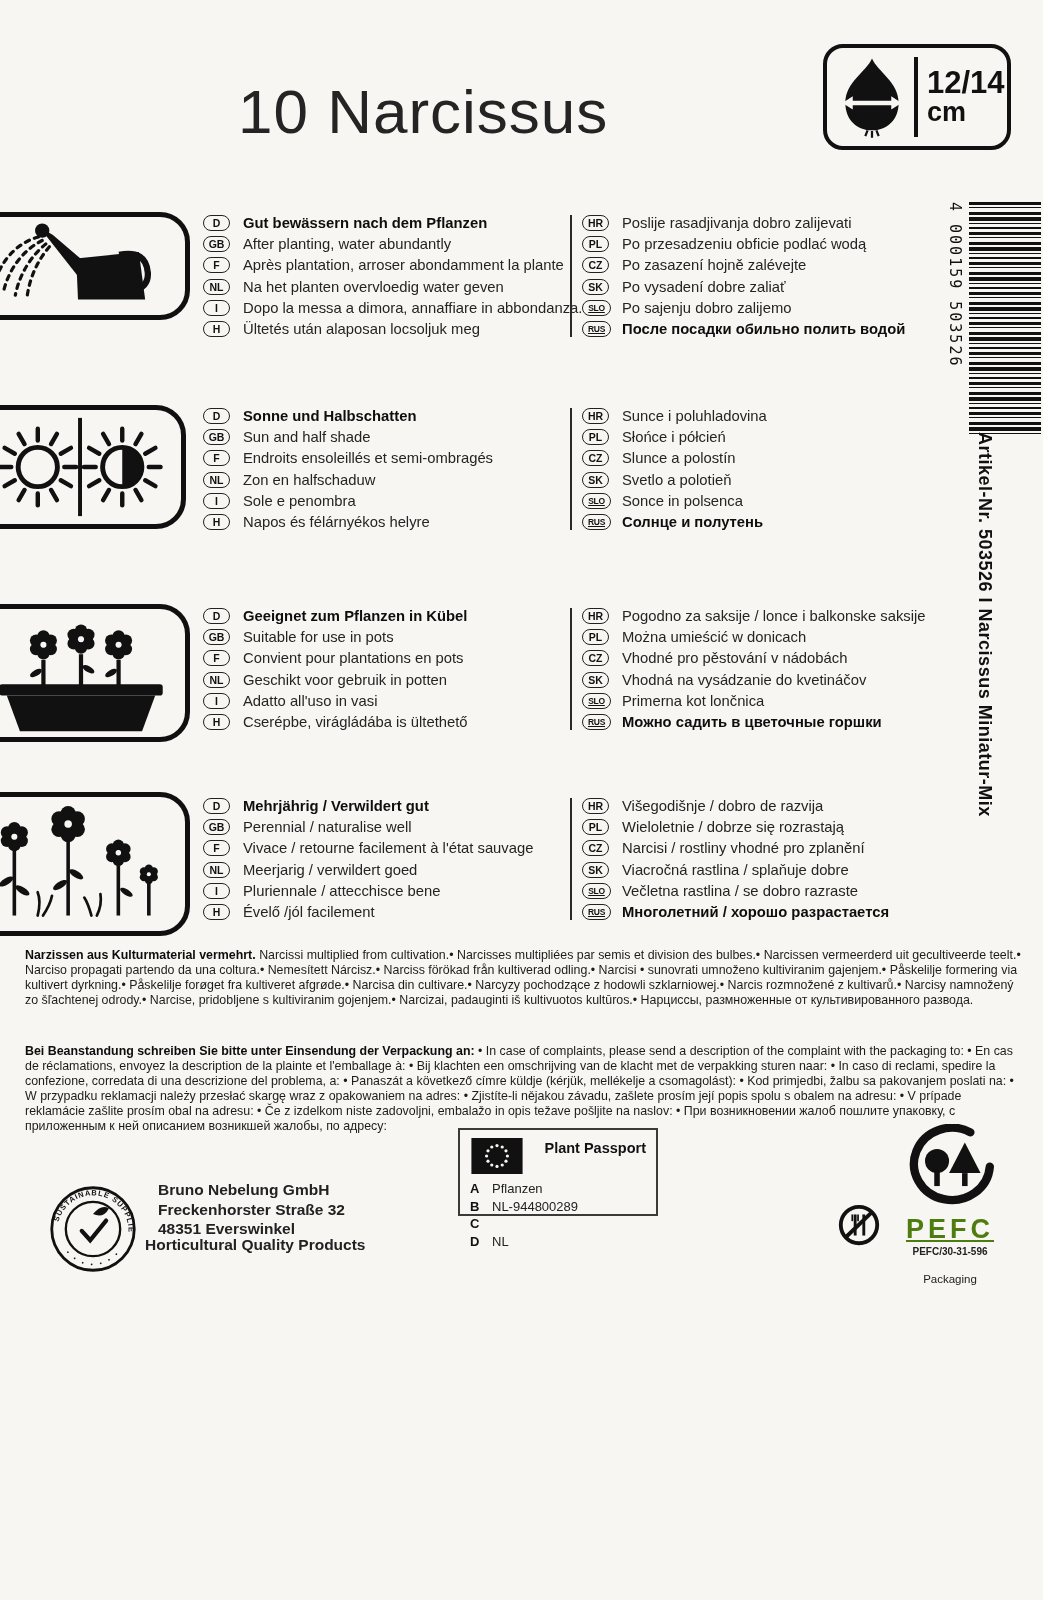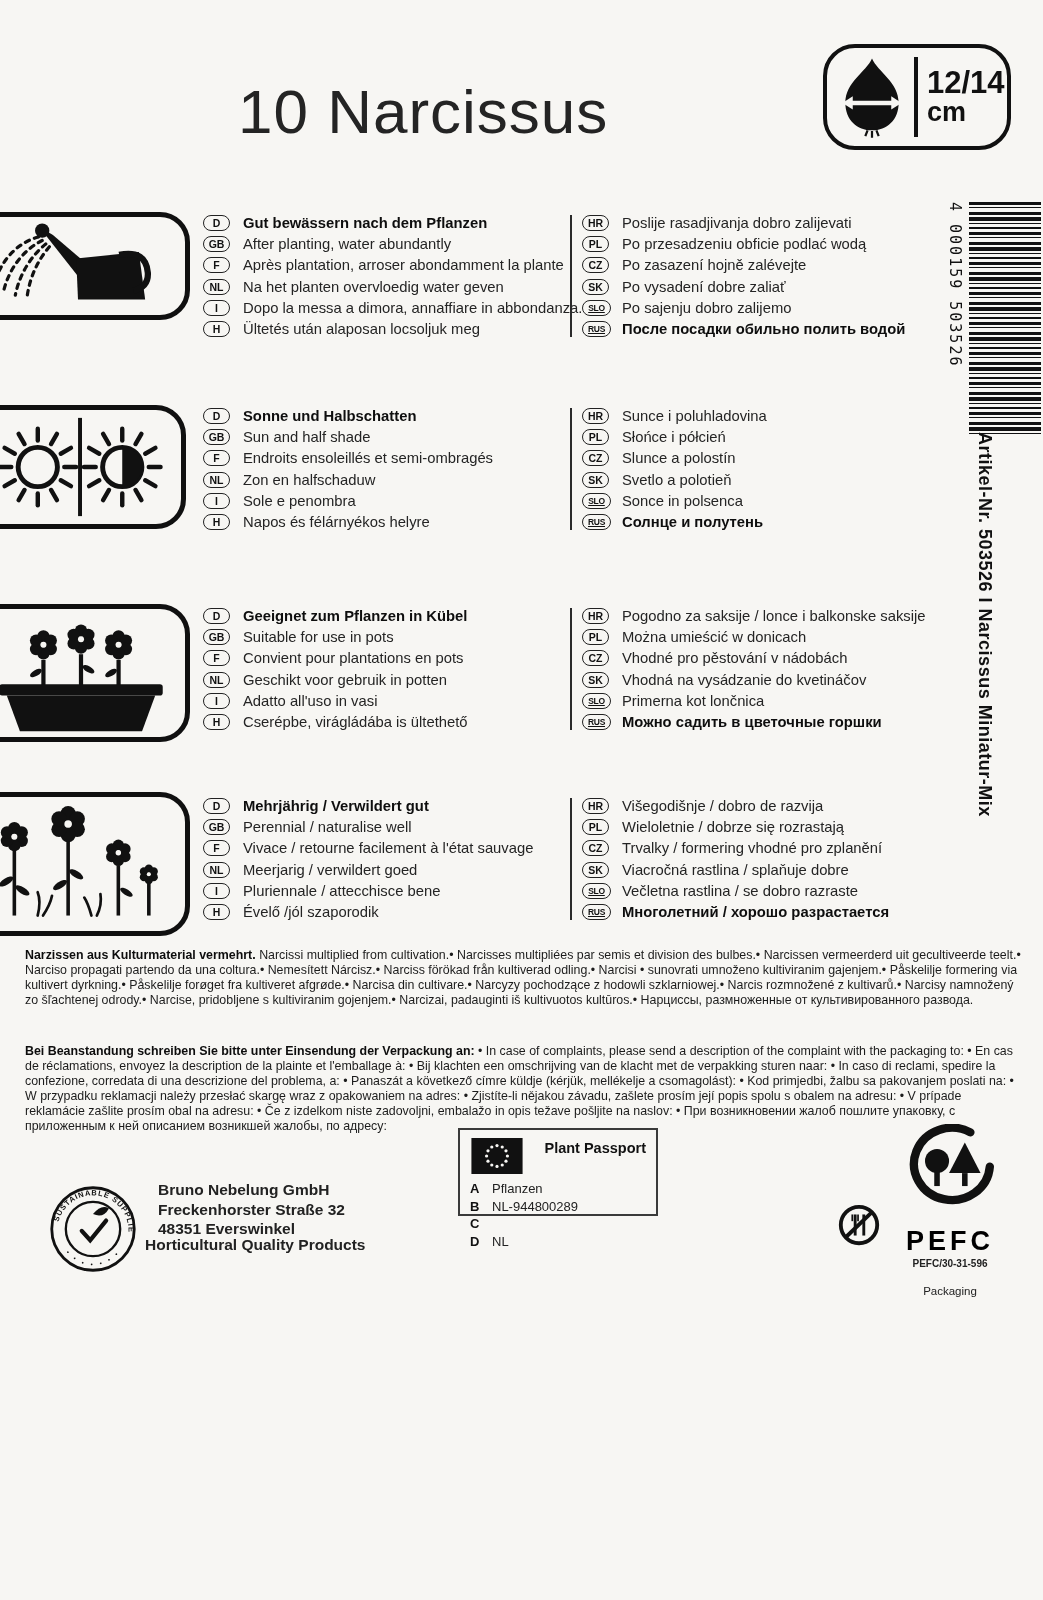--- a/index.html
+++ b/index.html
@@ -3,21 +3,21 @@
 <meta charset="utf-8">
 <style>
   html,body{margin:0;padding:0;}
   body{width:1043px;height:1600px;background:#f7f6f3;position:relative;overflow:hidden;
        font-family:"Liberation Sans",sans-serif;color:#1a1a1a;}
   .page{position:absolute;inset:0;overflow:hidden;}
   .title{position:absolute;left:206px;top:76px;font-size:62px;font-weight:300;
          letter-spacing:1px;color:#242424;margin-left:32px;}
   
   .size-box{position:absolute;left:823px;top:44px;width:188px;height:106px;
-            border:4px solid #111;border-radius:32px;display:flex;align-items:center;box-sizing:border-box;}
+            border:4px solid #111;border-radius:20px;display:flex;align-items:center;box-sizing:border-box;}
   .size-div{width:4px;height:80px;background:#111;margin:0 9px 0 5px;}
   .size-text{font-weight:bold;color:#111;line-height:1.02;}
   .size-val{font-size:31px;}
   .size-unit{font-size:27px;}
   
   .barcode{position:absolute;left:946px;top:202px;width:97px;height:244px;display:flex;}
   .bc-digits{writing-mode:vertical-rl;font-family:"DejaVu Sans Mono",monospace;
              font-size:15px;letter-spacing:2px;color:#111;height:240px;}
   .bc-bars{margin-left:5px;width:72px;height:234px;
     background:repeating-linear-gradient(to bottom,
@@ -64,21 +64,21 @@
   .passport{position:absolute;left:458px;top:1128px;width:200px;height:88px;
             border:2.5px solid #3a3a3a;box-sizing:border-box;padding:8px 10px;}
   .pp-head{display:flex;justify-content:space-between;align-items:flex-start;}
   .pp-title{font-weight:bold;font-size:14.5px;color:#111;margin-top:2px;}
   .pp-rows{margin-top:6px;}
   .pp-row{display:flex;height:17.5px;font-size:13px;align-items:center;}
   .pp-key{width:22px;font-weight:bold;color:#111;}
   .pp-val{color:#222;}
   .nofood{position:absolute;left:836px;top:1202px;}
   .pefc{position:absolute;left:888px;top:1124px;width:124px;text-align:center;}
-  .pefc-name{font-size:27px;font-weight:bold;letter-spacing:4px;color:#000000;margin-top:14px;}
+  .pefc-name{font-size:27px;font-weight:bold;letter-spacing:4px;color:#4d7c0f;margin-top:2px;text-decoration:underline;}
   .pefc-code{font-size:10px;color:#222;margin-top:1px;font-weight:bold;}
   .pkg{font-size:11.5px;color:#222;margin-top:16px;}
 </style>
 </head>
 <body>
 
 <div class="page">
 
   <div class="title">10 Narcissus</div>
 
@@ -489,42 +489,42 @@
           <div class="lrow">
             <span class="bcol">
               <span class="badge">I</span>
             </span>
             <span class="txt">Pluriennale / attecchisce bene</span>
           </div>
           <div class="lrow">
             <span class="bcol">
               <span class="badge">H</span>
             </span>
-            <span class="txt">Évelő /jól szaporodik</span>
+            <span class="txt">Évelő /jól facilement</span>
           </div>
         </div>
         <div class="vdiv"></div>
         <div class="col r">
           <div class="lrow">
             <span class="bcol">
               <span class="badge">HR</span>
             </span>
             <span class="txt">Višegodišnje / dobro de razvija</span>
           </div>
           <div class="lrow">
             <span class="bcol">
               <span class="badge">PL</span>
             </span>
             <span class="txt">Wieloletnie / dobrze się rozrastają</span>
           </div>
           <div class="lrow">
             <span class="bcol">
               <span class="badge">CZ</span>
             </span>
-            <span class="txt">Trvalky / formering vhodné pro zplanění</span>
+            <span class="txt">Narcisi / rostliny vhodné pro zplanění</span>
           </div>
           <div class="lrow">
             <span class="bcol">
               <span class="badge">SK</span>
             </span>
             <span class="txt">Viacročná rastlina / splaňuje dobre</span>
           </div>
           <div class="lrow">
             <span class="bcol">
               <span class="badge s3">SLO</span>

